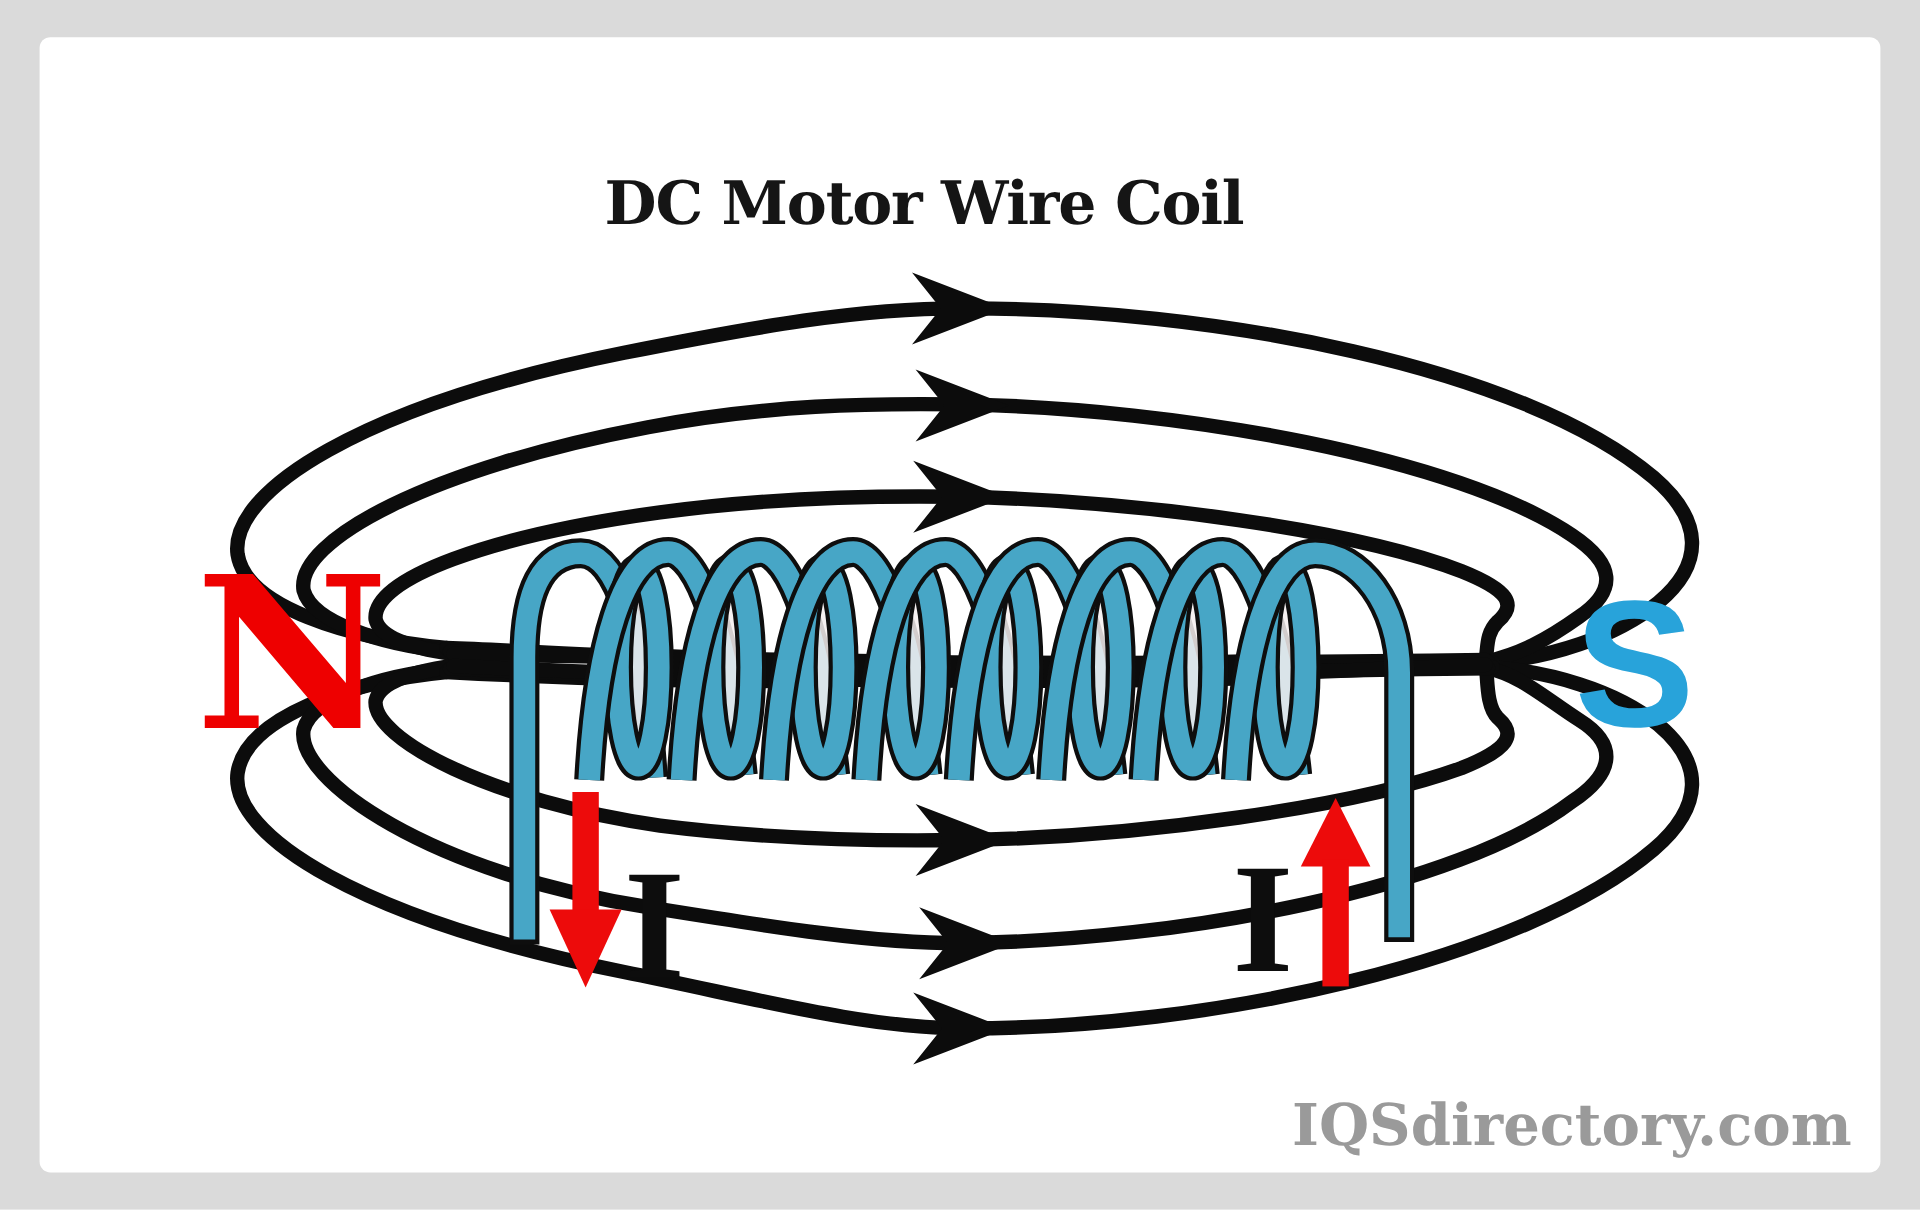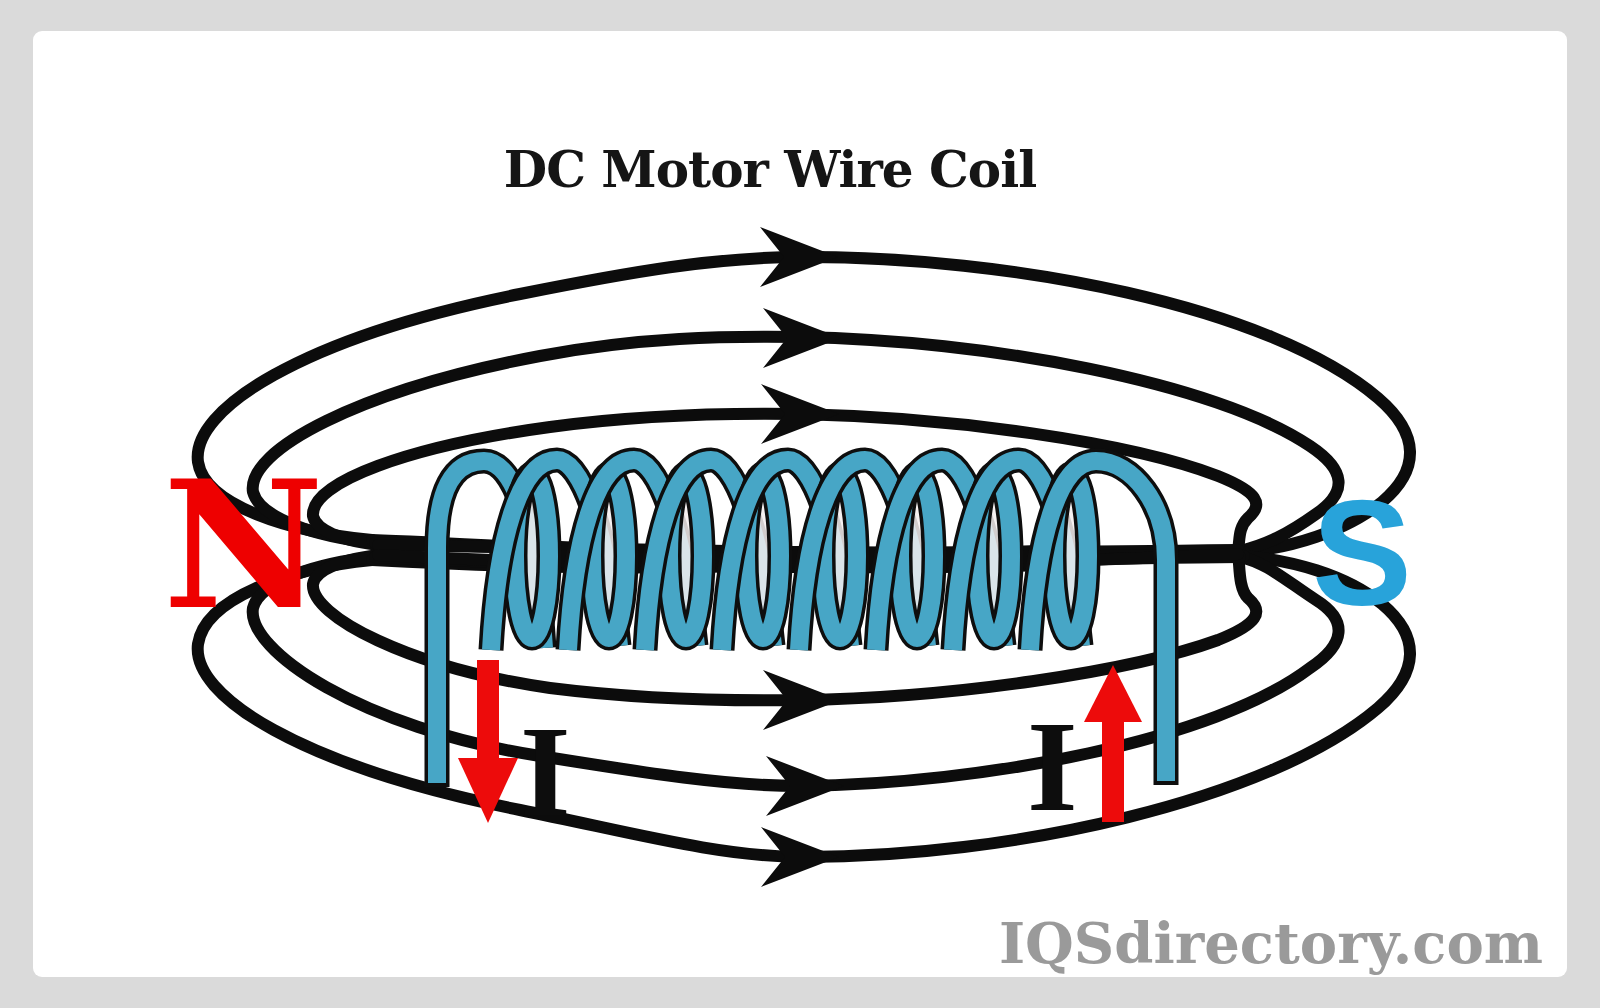--- a/index.html
+++ b/index.html
@@ -9,21 +9,21 @@
   .diagram-svg{position:absolute;left:0;top:0;width:1600px;height:1008px;}
   .txt{position:absolute;white-space:nowrap;}
   .title{left:770px;top:104px;transform:translateX(-50%);font-size:50px;font-weight:bold;
          letter-spacing:-1px;color:var(--ink,#151515);margin-top:36px;}
   .north-label{left:163px;top:458px;font-size:176px;font-weight:bold;line-height:1;color:var(--north_red,#e00);}
   .south-label{left:1312px;top:478px;font-size:150px;font-weight:bold;line-height:1;
                font-family:"Liberation Sans","DejaVu Sans",sans-serif;color:var(--south_blue,#28a3da);}
   .current-label{font-family:"Liberation Serif","DejaVu Serif",serif;font-weight:bold;font-size:130px;line-height:1;color:#0d0d0d;}
   .current-label.left{left:520px;top:706px;}
   .current-label.right{left:1027px;top:701px;}
-  .watermark{right:57px;top:910px;font-size:56px;font-weight:bold;color:var(--watermark_gray,#9a9a9a);}
+  .watermark{right:57px;top:910px;font-size:48px;font-weight:bold;color:var(--watermark_gray,#9a9a9a);}
   
   .fl{fill:none;stroke:var(--field,#0c0c0c);stroke-width:12;stroke-linecap:round;}
   .fl-fat{fill:none;stroke:var(--field,#0c0c0c);stroke-width:26;stroke-linecap:round;}
   .ah{fill:var(--field,#0c0c0c);stroke:none;}
   
   .wk{fill:none;stroke:#0e0e0e;stroke-width:25;stroke-linecap:butt;}
   .wb{fill:none;stroke:var(--wire,#47a6c6);stroke-width:18;stroke-linecap:butt;}
   .oval-fill{fill:var(--slit,rgba(244,239,239,0.85));stroke:none;}
   .red{fill:var(--arrow_red,#ed0b0b);stroke:none;}
 </style>

